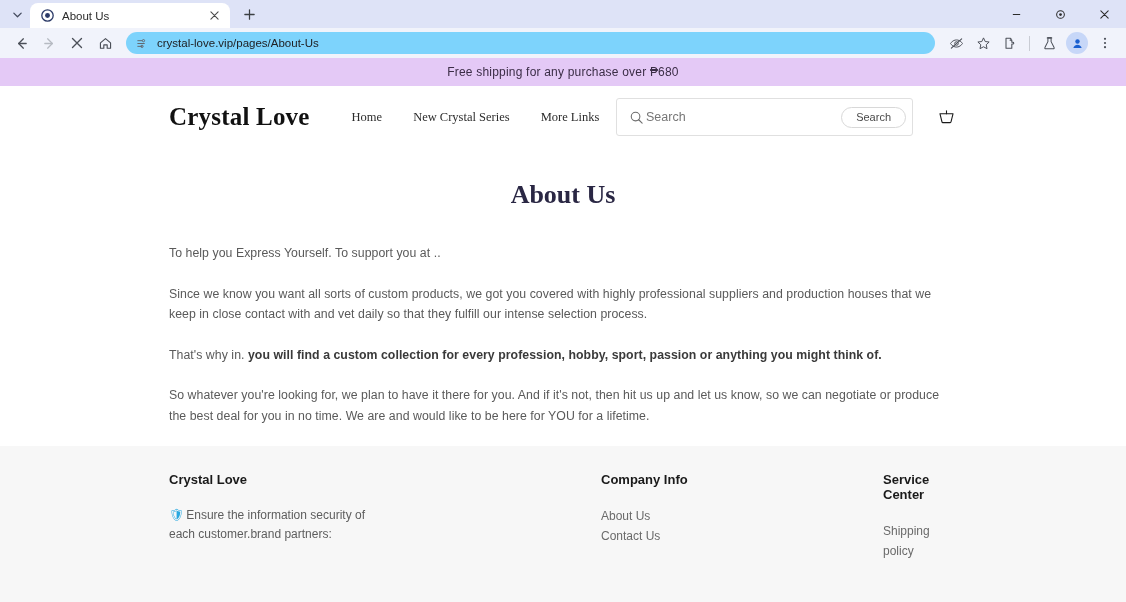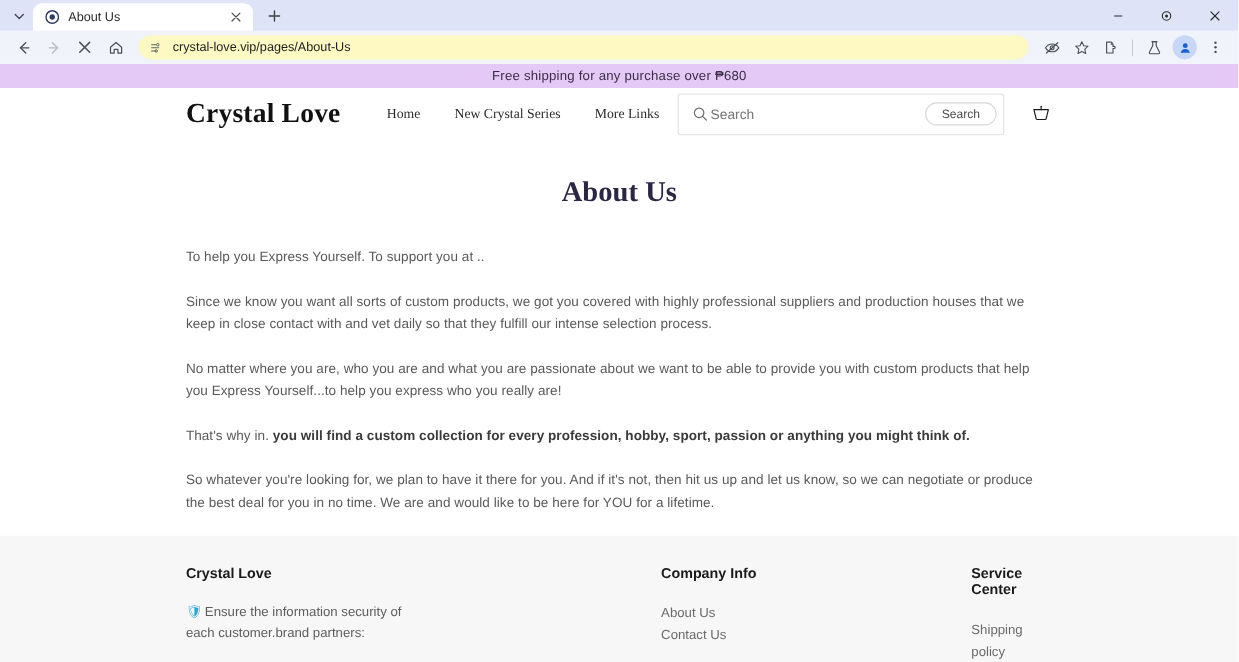--- a/index.html
+++ b/index.html
@@ -81,21 +81,21 @@
     width: 26px; height: 26px;
     display: flex; align-items: center; justify-content: center;
     color: #4b4f58;
     border-radius: 50%;
     flex: 0 0 26px;
   }
   .tb-icon.disabled { color: #b6bac2; }
   .omnibox {
     flex: 1;
     height: 22px;
-    background: #fef9c3;
+    background: #7dd3fc;
     border-radius: 12px;
     display: flex; align-items: center;
     padding: 0 10px;
     margin: 0 6px;
     gap: 8px;
     min-width: 0;
   }
   .omnibox-url {
     font-size: 11.5px; color: #202124;
     white-space: nowrap; overflow: hidden; text-overflow: ellipsis;
@@ -386,21 +386,20 @@
           </svg>
         </div>
       </div>
     </div>
 
     <h1 class="page-title">About Us</h1>
 
     <div class="article">
       <p>To help you Express Yourself. To support you at ..</p>
       <p>Since we know you want all sorts of custom products, we got you covered with highly professional suppliers and production houses that we keep in close contact with and vet daily so that they fulfill our intense selection process.</p>
-      <p>No matter where you are, who you are and what you are passionate about we want to be able to provide you with custom products that help you Express Yourself...to help you express who you really are!</p>
       <p>
         <span>That's why in. </span><b>you will find a custom collection for every profession, hobby, sport, passion or anything you might think of.</b>
       </p>
       <p>So whatever you're looking for, we plan to have it there for you. And if it's not, then hit us up and let us know, so we can negotiate or produce the best deal for you in no time. We are and would like to be here for YOU for a lifetime.</p>
     </div>
 
     <div class="footer">
       <div class="footer-cols">
 
         <div class="fcol-brand">

